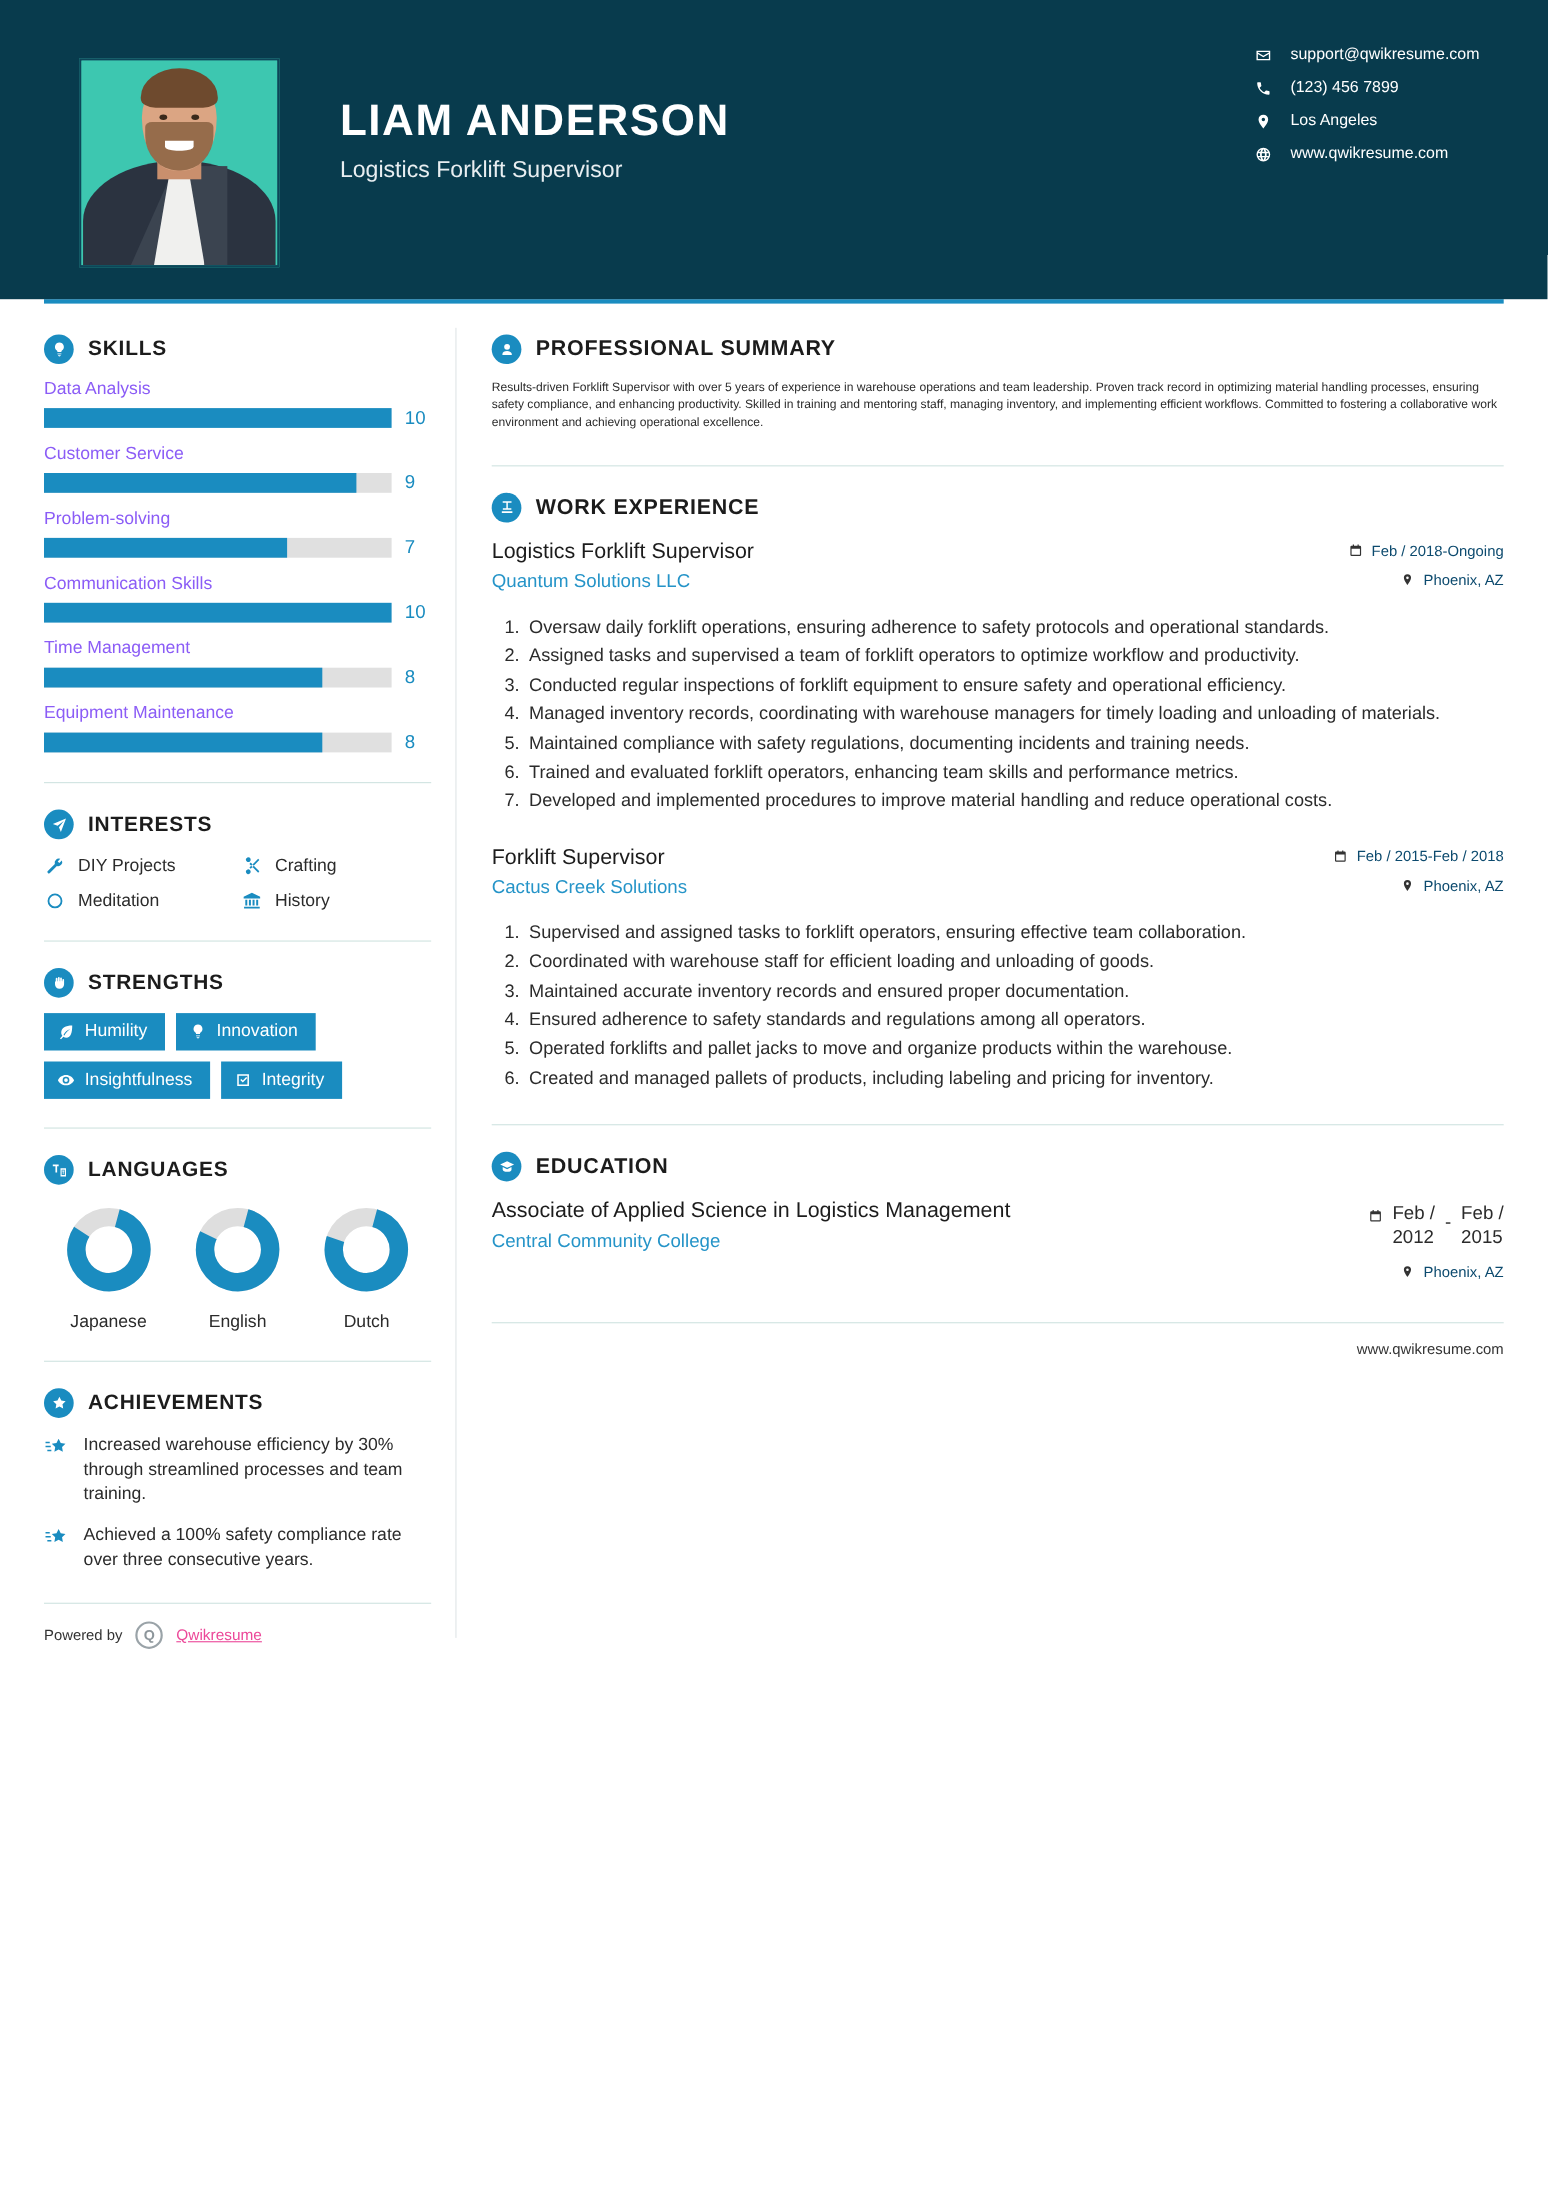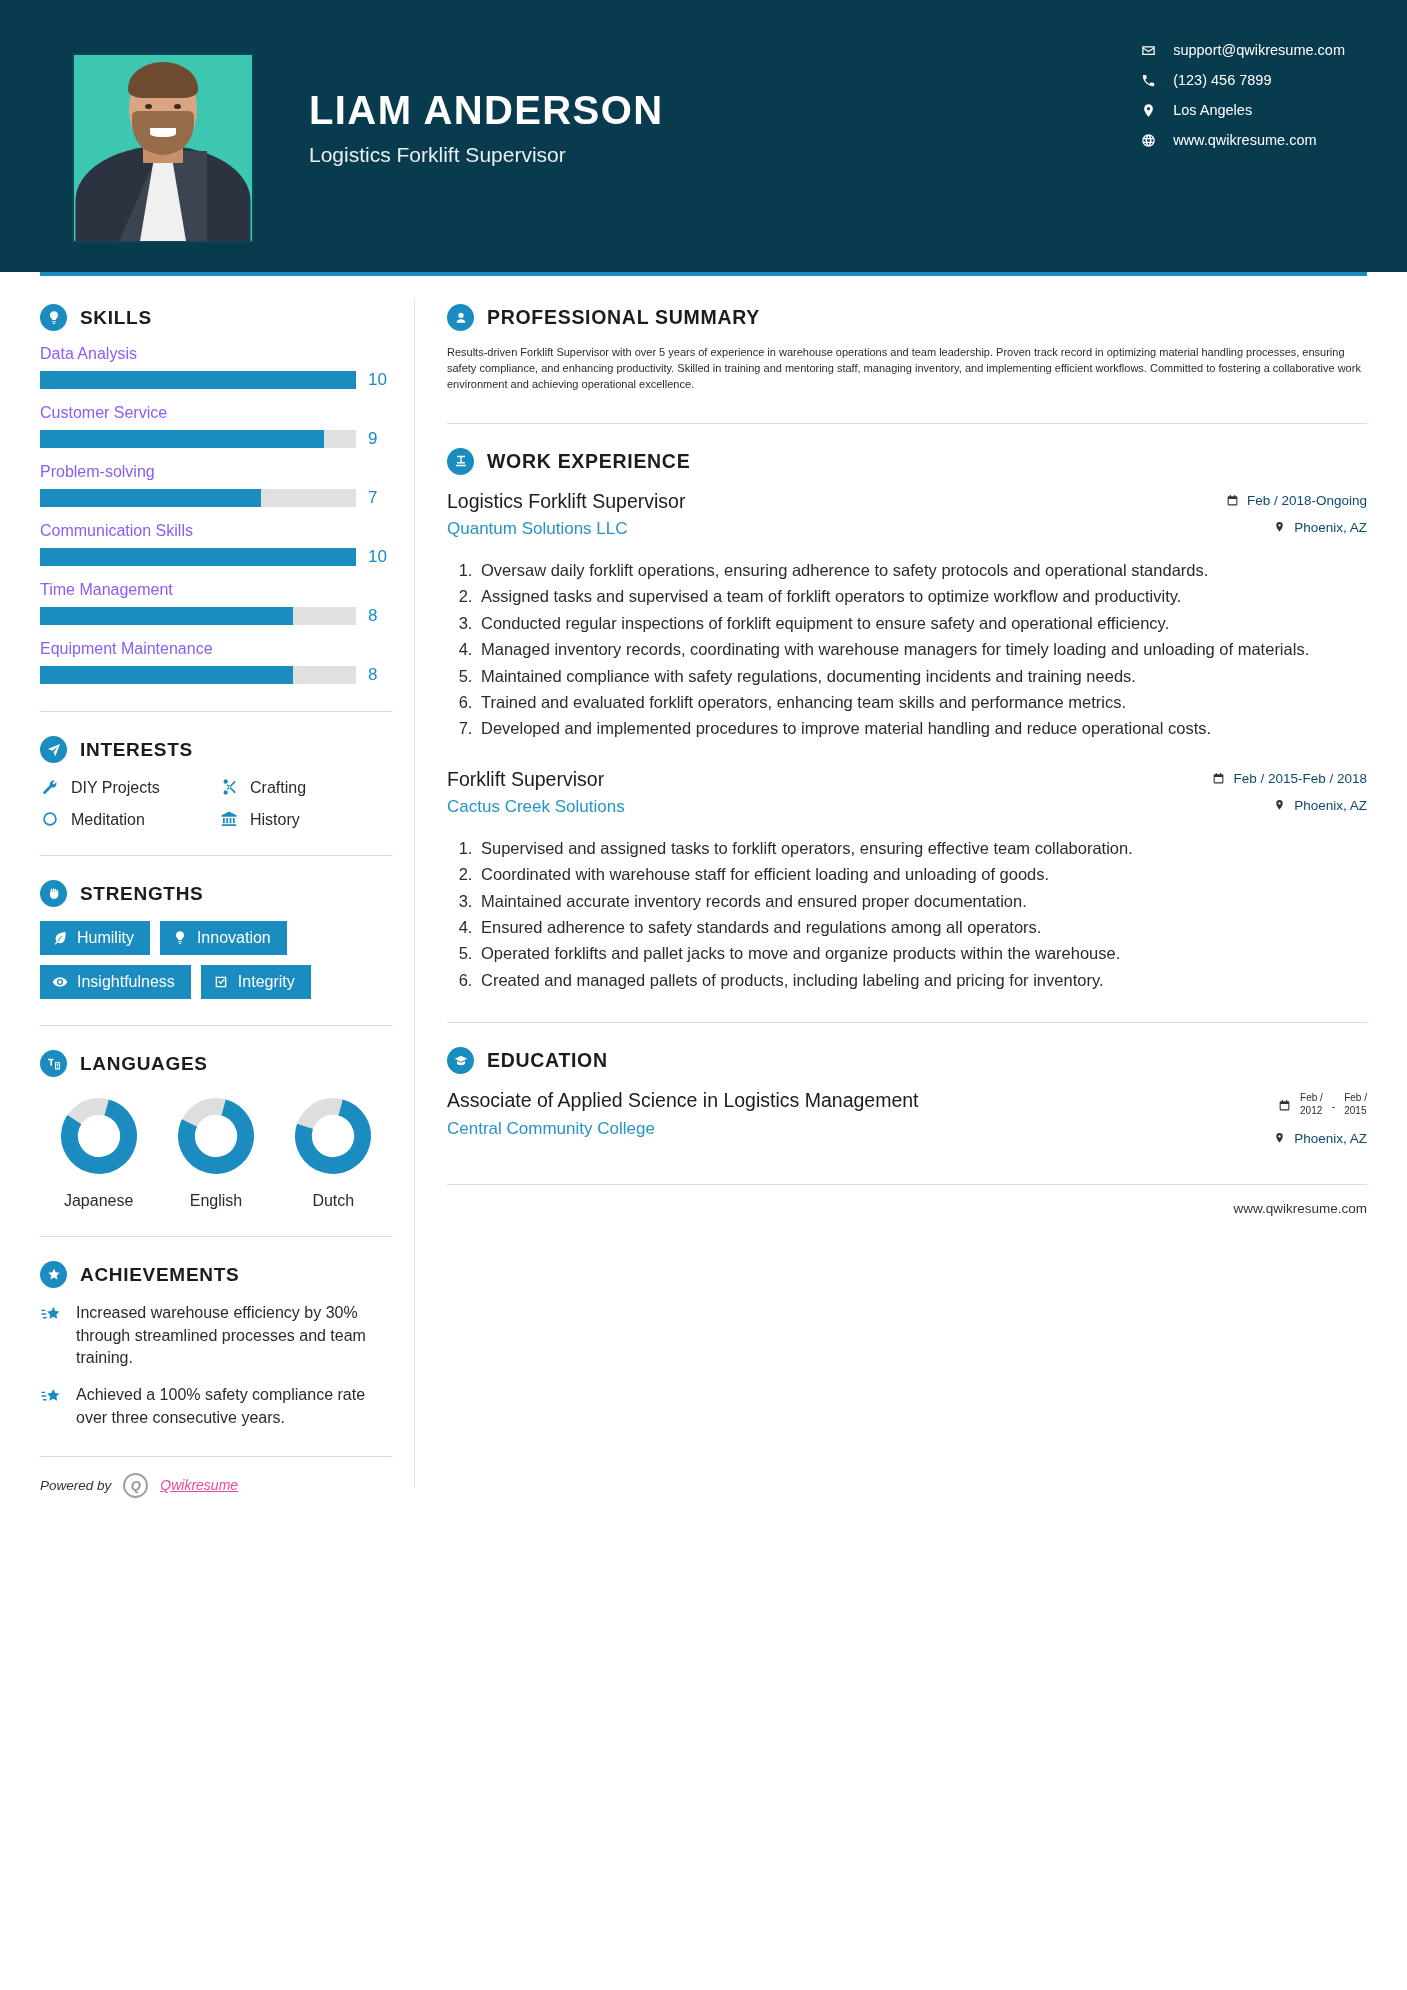--- a/index.html
+++ b/index.html
@@ -277,21 +277,20 @@
   }
 
   
   .foot-left {
     display: flex;
     align-items: center;
     gap: 12px;
     padding-top: 16px;
     border-top: 1px solid #cfe3e0;
     margin-top: 26px;
-    font-style: italic;
   }
   .foot-left .pb { font-size: 13.5px; color: #333; }
   .q-logo {
     width: 25px; height: 25px;
     border-radius: 50%;
     border: 2px solid #9aa3a8;
     display: inline-flex; align-items: center; justify-content: center;
     font-size: 13px; color: #8d969b; font-weight: bold;
   }
   .foot-brand {
@@ -357,21 +356,21 @@
     line-height: 1.42;
     color: #2b2b2b;
     margin-bottom: 3px;
     padding-left: 4px;
   }
 
   .edu-dates {
     display: flex;
     align-items: flex-start;
     gap: 9px;
-    font-size: 10px;
+    font-size: 17px;
     color: #2b2b2b;
     justify-content: flex-end;
   }
   .edu-dates svg { width: 13px; height: 13px; fill: #333; margin-top: 7px; flex:none; }
   .edu-date-box { line-height: 1.25; text-align: left; }
   .edu-desc {
     font-size: 16.5px;
     line-height: 1.45;
     color: #2b2b2b;
     margin-top: 8px;

